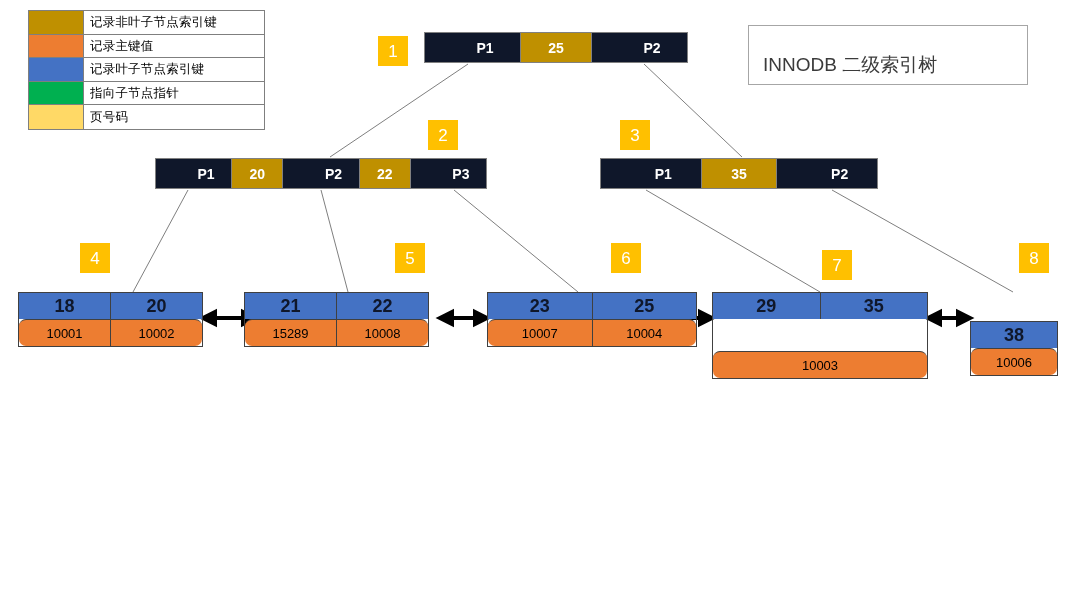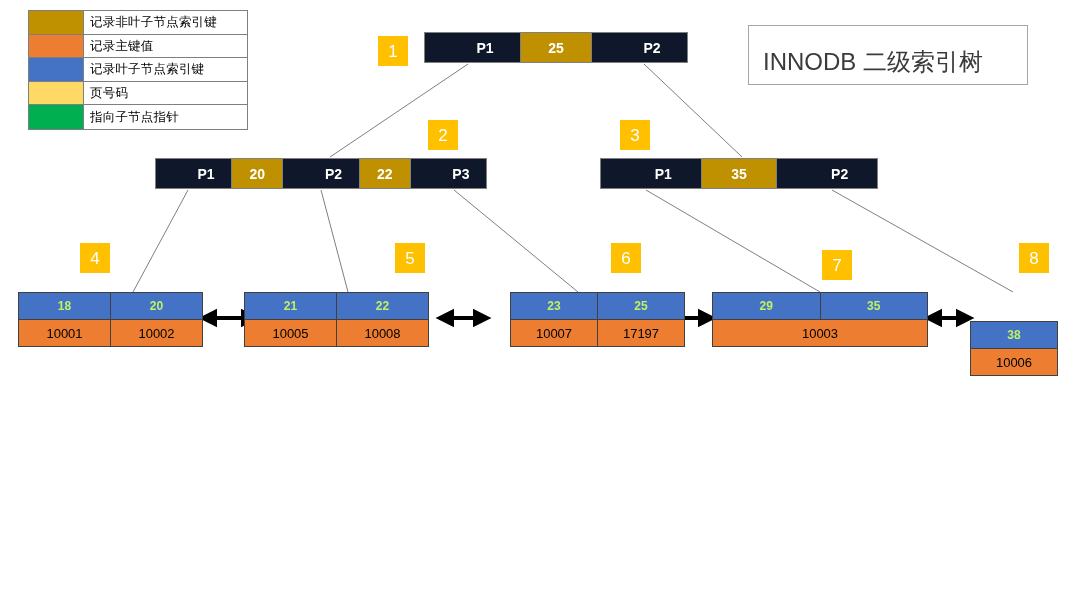--- a/index.html
+++ b/index.html
@@ -6,39 +6,39 @@
   body{
     width:1080px;height:608px;background:#ffffff;
     font-family:"Liberation Sans","DejaVu Sans",sans-serif;
     position:relative;overflow:hidden;
   }
   #canvas{position:absolute;left:0;top:0;width:1080px;height:608px;}
   svg.lines{position:absolute;left:0;top:0;width:1080px;height:608px;pointer-events:none;}
 
   
   .legend{
-    position:absolute;left:28px;top:10px;width:220px;
+    position:absolute;left:28px;top:10px;width:237px;
     border:1px solid #7f7f7f;box-sizing:border-box;
     background:#fff;
   }
   .legend-row{display:flex;height:23.6px;box-sizing:border-box;border-bottom:1px solid #7f7f7f;}
   .legend-row:last-child{border-bottom:none;}
   .legend-sw{width:55px;flex:0 0 55px;border-right:1px solid #7f7f7f;box-sizing:border-box;}
   .legend-lb{
     flex:1;display:flex;align-items:center;padding-left:6px;
     font-size:12.5px;color:#000;letter-spacing:.2px;line-height:1;
   }
 
   
   .title-box{
     position:absolute;left:748px;top:25px;width:280px;height:60px;
     border:1px solid #a6a6a6;box-sizing:border-box;background:#fff;
     display:flex;align-items:flex-end;justify-content:flex-start;
   }
-  .title-text{font-size:24px;color:#3b3b3b;padding:0 0 6px 14px;white-space:nowrap;}
+  .title-text{font-size:19px;color:#3b3b3b;padding:0 0 6px 14px;white-space:nowrap;}
 
   
   .badge{
     position:absolute;width:30px;height:30px;background:#FFC000;
     color:#ffffff;font-size:17px;display:flex;align-items:center;
     justify-content:center;line-height:1;
   }
 
   
   .node{
@@ -54,27 +54,27 @@
   .cell.ptr{background:#0f172a;padding-left:25px;}
   .cell.key{background:#BF9000;}
 
   
   .leaf{
     position:absolute;display:flex;flex-direction:column;
     border:1px solid #404040;box-sizing:border-box;
   }
   .leaf-row{display:flex;box-sizing:border-box;}
   .leaf-row.keys{height:26px;background:#4472C4;}
-  .leaf-row.pks{height:27px;background:#ED7D31;border-top:1px solid #404040;}
+  .leaf-row.pks{height:27px;background:#ED7D31;border-top:1px solid #404040;border-radius:7px;}
   .leaf-cell{
     flex:1 1 0;display:flex;align-items:center;justify-content:center;
     box-sizing:border-box;border-right:1px solid #404040;line-height:1;
   }
   .leaf-cell:last-child{border-right:none;}
-  .keys .leaf-cell{color:#bef264;font-size:12px;font-weight:bold;}
+  .keys .leaf-cell{color:#0f172a;font-size:18px;font-weight:bold;}
   .pks .leaf-cell{color:#000000;font-size:13px;font-weight:normal;}
 </style>
 </head>
 <body>
 
 <div id="canvas">
 
   <svg class="lines" viewBox="0 0 1080 608">
     <g stroke="#7f7f7f" stroke-width="1" fill="none">
 
@@ -124,26 +124,26 @@
     </div>
     <div class="legend-row">
       <div class="legend-sw" style="background:#ED7D31"></div>
       <div class="legend-lb">记录主键值</div>
     </div>
     <div class="legend-row">
       <div class="legend-sw" style="background:#4472C4"></div>
       <div class="legend-lb">记录叶子节点索引键</div>
     </div>
     <div class="legend-row">
+      <div class="legend-sw" style="background:#00B050"></div>
+      <div class="legend-lb">指向子节点指针</div>
+    </div>
+    <div class="legend-row">
       <div class="legend-sw" style="background:#FFD966"></div>
       <div class="legend-lb">页号码</div>
-    </div>
-    <div class="legend-row">
-      <div class="legend-sw" style="background:#00B050"></div>
-      <div class="legend-lb">指向子节点指针</div>
     </div>
   </div>
 
   <div class="title-box">
     <span class="title-text">INNODB 二级索引树</span>
   </div>
 
   <div class="badge" style="left:378px;top:36px;">1</div>
   <div class="node" style="left:424px;top:32px;width:264px;">
     <div class="cell ptr">P1</div>
@@ -179,39 +179,39 @@
     </div>
   </div>
 
   <div class="badge" style="left:395px;top:243px;">5</div>
   <div class="leaf" style="left:244px;top:292px;width:185px;">
     <div class="leaf-row keys">
       <div class="leaf-cell">21</div>
       <div class="leaf-cell">22</div>
     </div>
     <div class="leaf-row pks">
-      <div class="leaf-cell">10005</div>
+      <div class="leaf-cell">15289</div>
       <div class="leaf-cell">10008</div>
     </div>
   </div>
 
   <div class="badge" style="left:611px;top:243px;">6</div>
-  <div class="leaf" style="left:510px;top:292px;width:175px;">
+  <div class="leaf" style="left:487px;top:292px;width:210px;">
     <div class="leaf-row keys">
       <div class="leaf-cell">23</div>
       <div class="leaf-cell">25</div>
     </div>
     <div class="leaf-row pks">
       <div class="leaf-cell">10007</div>
-      <div class="leaf-cell">17197</div>
+      <div class="leaf-cell">10004</div>
     </div>
   </div>
 
   <div class="badge" style="left:822px;top:250px;">7</div>
-  <div class="leaf" style="left:712px;top:292px;width:216px;">
+  <div class="leaf" style="left:712px;top:292px;width:216px;gap:32px;">
     <div class="leaf-row keys">
       <div class="leaf-cell">29</div>
       <div class="leaf-cell">35</div>
     </div>
     <div class="leaf-row pks">
       <div class="leaf-cell">10003</div>
     </div>
   </div>
 
   <div class="badge" style="left:1019px;top:243px;">8</div>

